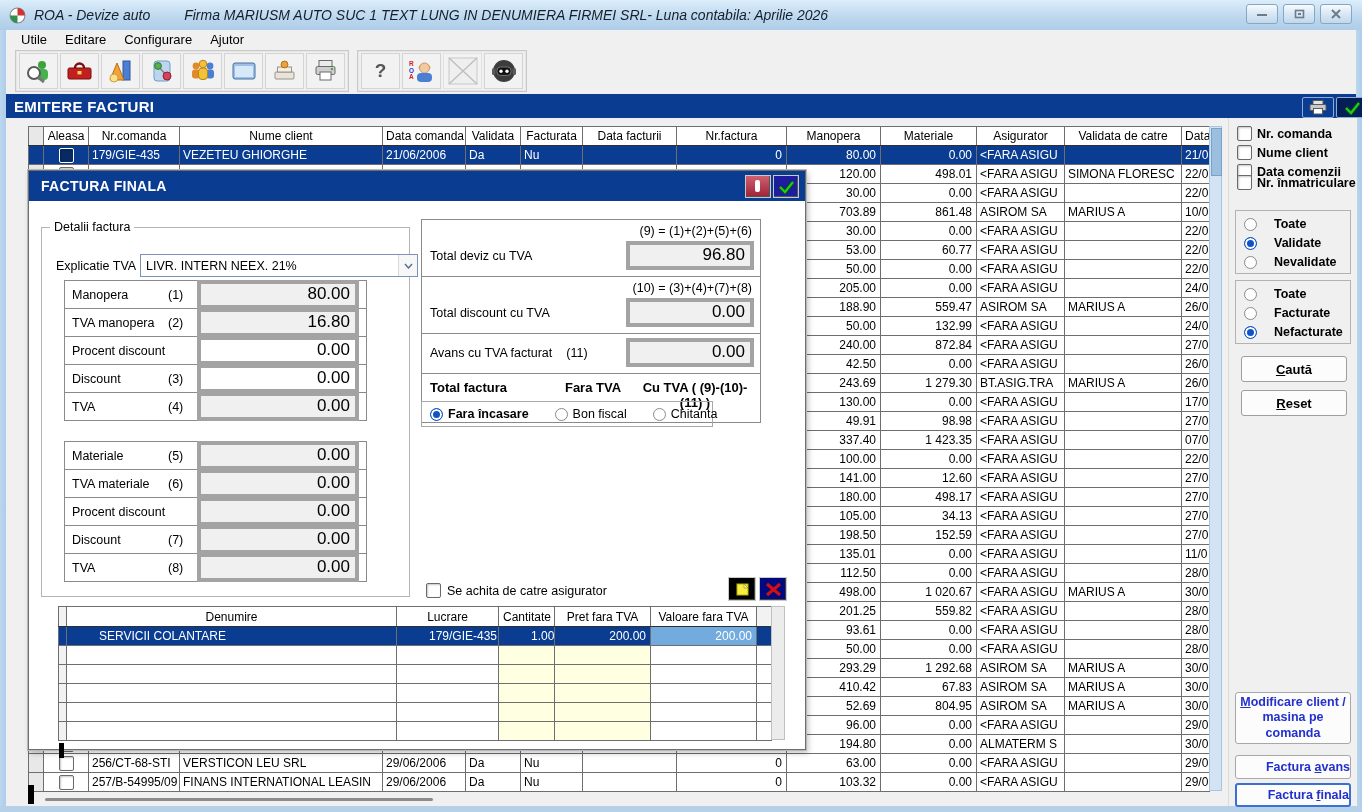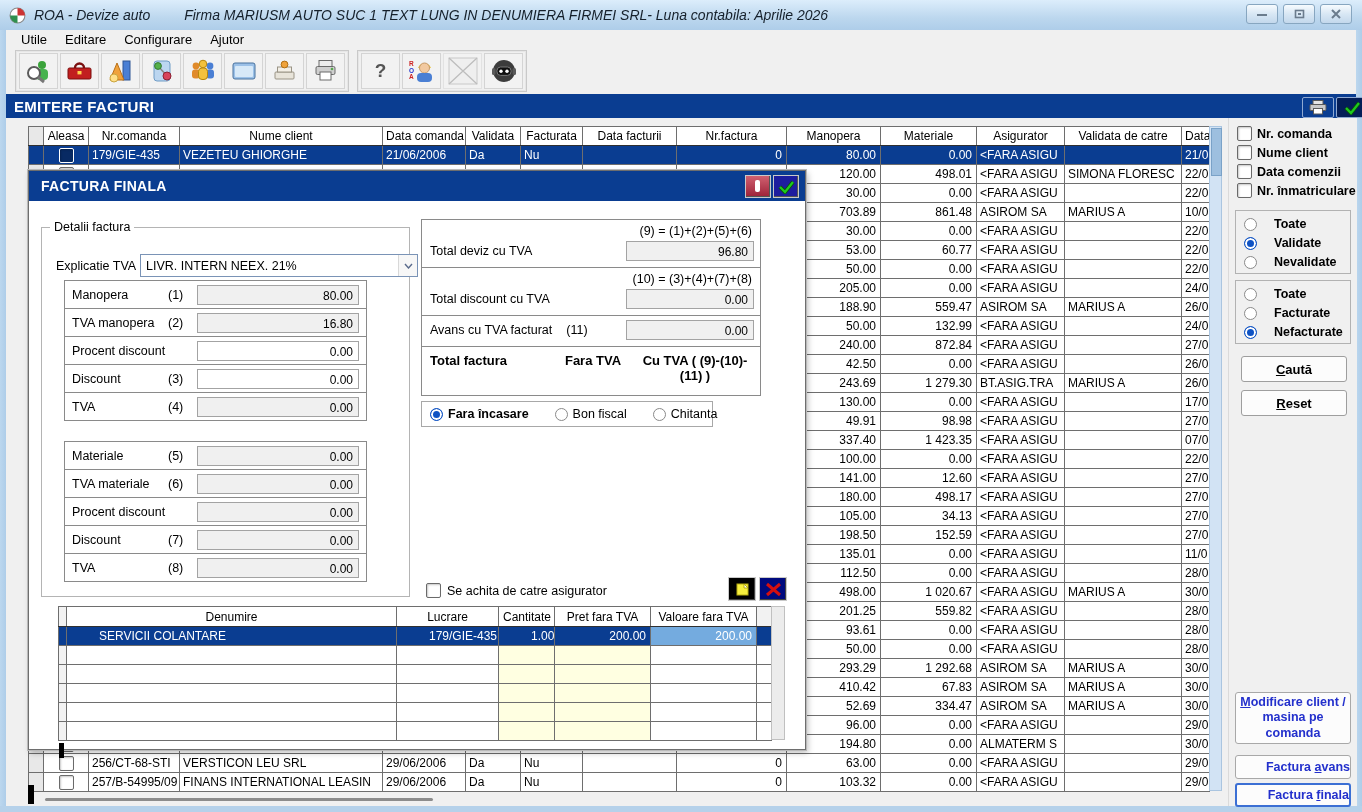--- a/index.html
+++ b/index.html
@@ -80,22 +80,22 @@
   .exlbl{width:84px;font-size:12.5px;}
   .combo{width:278px;height:23px;border:1px solid #7a93b6;background:#fff;display:flex;align-items:center;box-sizing:border-box;}
   .combo .cval{flex:1;padding-left:5px;font-size:12.5px;white-space:nowrap;overflow:hidden;}
   .combo .arr{width:18px;height:100%;border-left:1px solid #d8d8d8;background:#f7f7f7;display:flex;align-items:center;justify-content:center;}
   .fgroup{position:absolute;left:22px;width:301px;border:1px solid #8a8a8a;}
   .fgroup.g1{top:52px;} .fgroup.g2{top:213px;}
   .frow{display:flex;align-items:center;height:27px;border-bottom:1px solid #8a8a8a;padding:0 7px;box-sizing:content-box;}
   .frow:last-child{border-bottom:none;}
   .flabel{width:96px;font-size:12.5px;white-space:nowrap;}
   .findex{width:24px;font-size:12.5px;}
-  .field{display:inline-block;height:20px;line-height:20px;text-align:right;padding-right:5px;box-sizing:border-box;
-    border:1px solid #a3a3a3;font-size:12px;}
+  .field{display:inline-block;height:29px;line-height:20px;text-align:right;padding-right:5px;box-sizing:border-box;
+    border:4px solid #a3a3a3;font-size:17px;}
   .frow .field{width:162px;margin-left:auto;}
   .field.ro{background:#f0f0f0;} .field.rw{background:#fff;}
   .totals{position:absolute;left:392px;top:48px;width:338px;border:1px solid #8a8a8a;font-size:12.5px;}
   .tsec{border-bottom:1px solid #8a8a8a;padding:4px 6px 6px 8px;}
   .tsec:last-child{border-bottom:none;}
   .formula{text-align:right;padding-right:2px;margin-bottom:3px;}
   .trow{display:flex;align-items:center;}
   .trow .field{width:128px;margin-left:auto;background:#f0f0f0;}
   .thdr{display:flex;font-weight:bold;font-size:13px;margin:2px 0 6px 0;}
   .thdr .a{width:120px;} .thdr .b{width:86px;text-align:center;} .thdr .c{flex:1;text-align:center;}
@@ -790,21 +790,21 @@
           <td class="mk"></td>
           <td class="ck"><span class="cb"></span></td>
           <td class="l"></td>
           <td class="l"></td>
           <td class="l"></td>
           <td class="l"></td>
           <td class="l"></td>
           <td class="l"></td>
           <td class="r"></td>
           <td class="r">52.69</td>
-          <td class="r">334.47</td>
+          <td class="r">804.95</td>
           <td class="l">ASIROM SA</td>
           <td class="l">MARIUS A</td>
           <td class="l">30/0</td>
         </tr>
         <tr>
           <td class="mk"></td>
           <td class="ck"><span class="cb"></span></td>
           <td class="l"></td>
           <td class="l"></td>
           <td class="l"></td>
@@ -880,21 +880,21 @@
         <span>Nr. comanda</span>
       </label>
     <label class="sbitem" style="top:27px;">
         <span class="cb"></span>
         <span>Nume client</span>
       </label>
     <label class="sbitem" style="top:46px;">
         <span class="cb"></span>
         <span>Data comenzii</span>
       </label>
-    <label class="sbitem" style="top:65px;">
+    <label class="sbitem" style="top:57px;">
         <span class="cb"></span>
         <span>Nr. înmatriculare</span>
       </label>
 
     <div class="rbox" style="top:92px;">
       <div class="rrow">
           <span class="radio"></span>
           <span>Toate</span>
         </div>
       <div class="rrow">

